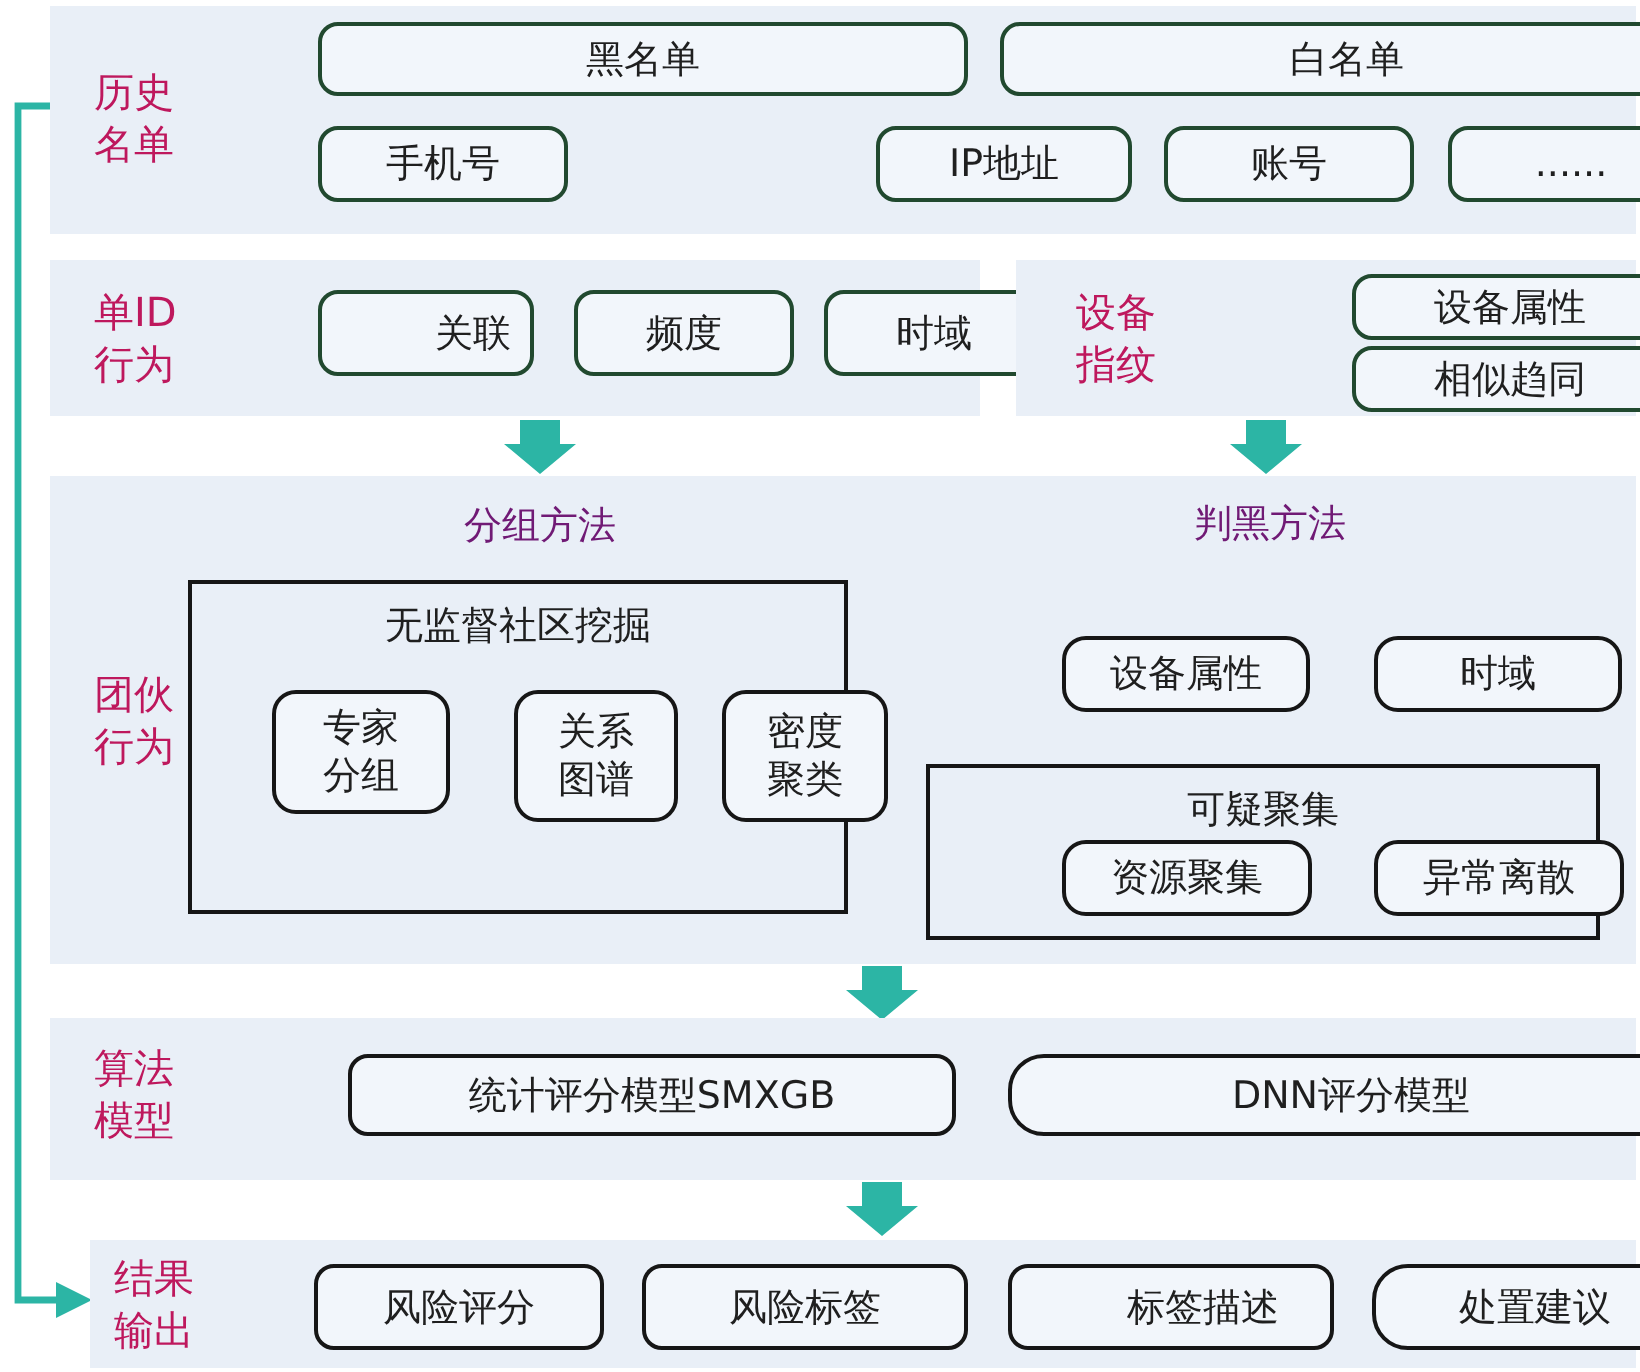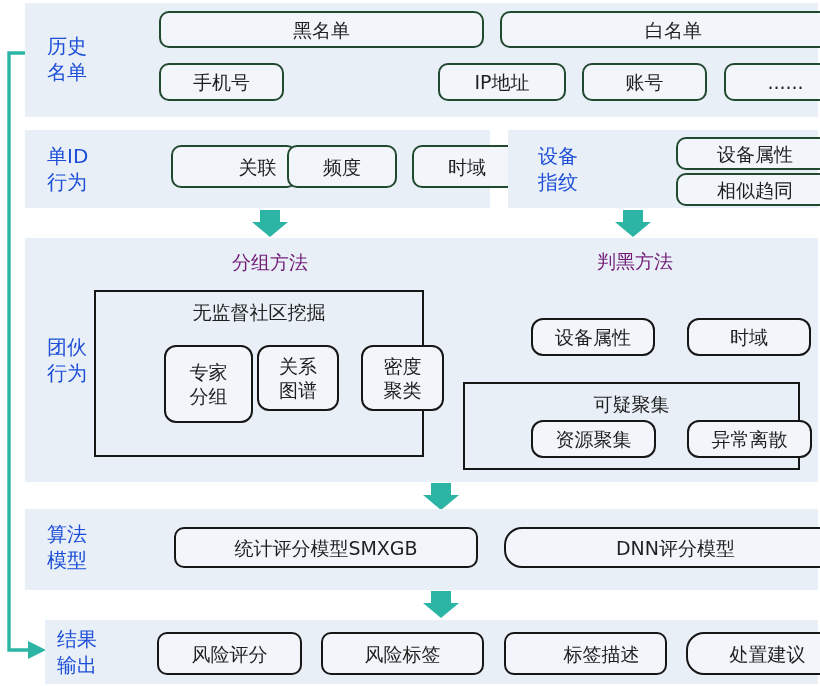--- a/index.html
+++ b/index.html
@@ -4,21 +4,21 @@
 <style>
   html,body{margin:0;padding:0;background:#ffffff;}
   #stage{
     position:relative;width:820px;height:686px;background:#ffffff;overflow:hidden;
     font-family:"DejaVu Sans","Liberation Sans",sans-serif;
     color:#1f1f1f;
   }
   .band{position:absolute;background:#e9eff7;}
   .blabel{
     position:absolute;font-size:20px;line-height:26px;font-weight:400;
-    white-space:pre-line;color:#1d4ed8;
+    white-space:pre-line;color:#be185d;
   }
   .btitle{position:absolute;font-size:19px;color:#701a75;white-space:nowrap;}
   .box{
     position:absolute;display:flex;align-items:center;justify-content:center;
     font-size:19px;text-align:center;background:#f2f6fb;box-sizing:border-box;
     white-space:pre-line;line-height:24px;margin-left:44px;
   }
   .gbox{border:2.5px solid #21492f;border-radius:10px;}
   .kbox{border:2.5px solid #161616;border-radius:12px;}
   .obox{
@@ -47,21 +47,21 @@
   <div class="box gbox" style="left:115px;top:11px;width:325px;height:37px;">黑名单</div>
   <div class="box gbox" style="left:456px;top:11px;width:347px;height:37px;">白名单</div>
   <div class="box gbox" style="left:115px;top:63px;width:125px;height:38px;">手机号</div>
   <div class="box gbox" style="left:394px;top:63px;width:128px;height:38px;">IP地址</div>
   <div class="box gbox" style="left:538px;top:63px;width:125px;height:38px;">账号</div>
   <div class="box gbox" style="left:680px;top:63px;width:123px;height:38px;">......</div>
 
   <div class="band" style="left:25px;top:130px;width:465px;height:78px;"></div>
   <div class="blabel" style="left:47px;top:143px;">单ID
 行为</div>
-  <div class="box gbox" style="left:127px;top:145px;width:126px;height:43px;padding-left:47px;">关联</div>
+  <div class="box gbox" style="left:115px;top:145px;width:108px;height:43px;padding-left:47px;">关联</div>
   <div class="box gbox" style="left:243px;top:145px;width:110px;height:43px;">频度</div>
   <div class="box gbox" style="left:368px;top:145px;width:110px;height:43px;">时域</div>
 
   <div class="band" style="left:508px;top:130px;width:310px;height:78px;"></div>
   <div class="blabel" style="left:538px;top:143px;">设备
 指纹</div>
   <div class="box gbox" style="left:632px;top:137px;width:158px;height:33px;">设备属性</div>
   <div class="box gbox" style="left:632px;top:173px;width:158px;height:33px;">相似趋同</div>
 
   <div class="arrow" style="left:252px;top:210px;">
@@ -77,21 +77,21 @@
 
   <div class="band" style="left:25px;top:238px;width:793px;height:244px;"></div>
   <div class="blabel" style="left:47px;top:334px;">团伙
 行为</div>
   <div class="btitle" style="left:232px;top:250px;">分组方法</div>
   <div class="btitle" style="left:597px;top:249px;">判黑方法</div>
 
   <div class="obox" style="left:94px;top:290px;width:330px;height:167px;">
     <span class="otitle">无监督社区挖掘</span>
   </div>
-  <div class="box kbox" style="left:120px;top:345px;width:89px;height:78px;">专家
+  <div class="box kbox" style="left:92px;top:345px;width:89px;height:62px;">专家
 分组</div>
   <div class="box kbox" style="left:213px;top:345px;width:82px;height:66px;">关系
 图谱</div>
   <div class="box kbox" style="left:317px;top:345px;width:83px;height:66px;">密度
 聚类</div>
 
   <div class="box kbox" style="left:487px;top:318px;width:124px;height:38px;">设备属性</div>
   <div class="box kbox" style="left:643px;top:318px;width:124px;height:38px;">时域</div>
 
   <div class="obox" style="left:463px;top:382px;width:337px;height:88px;">

